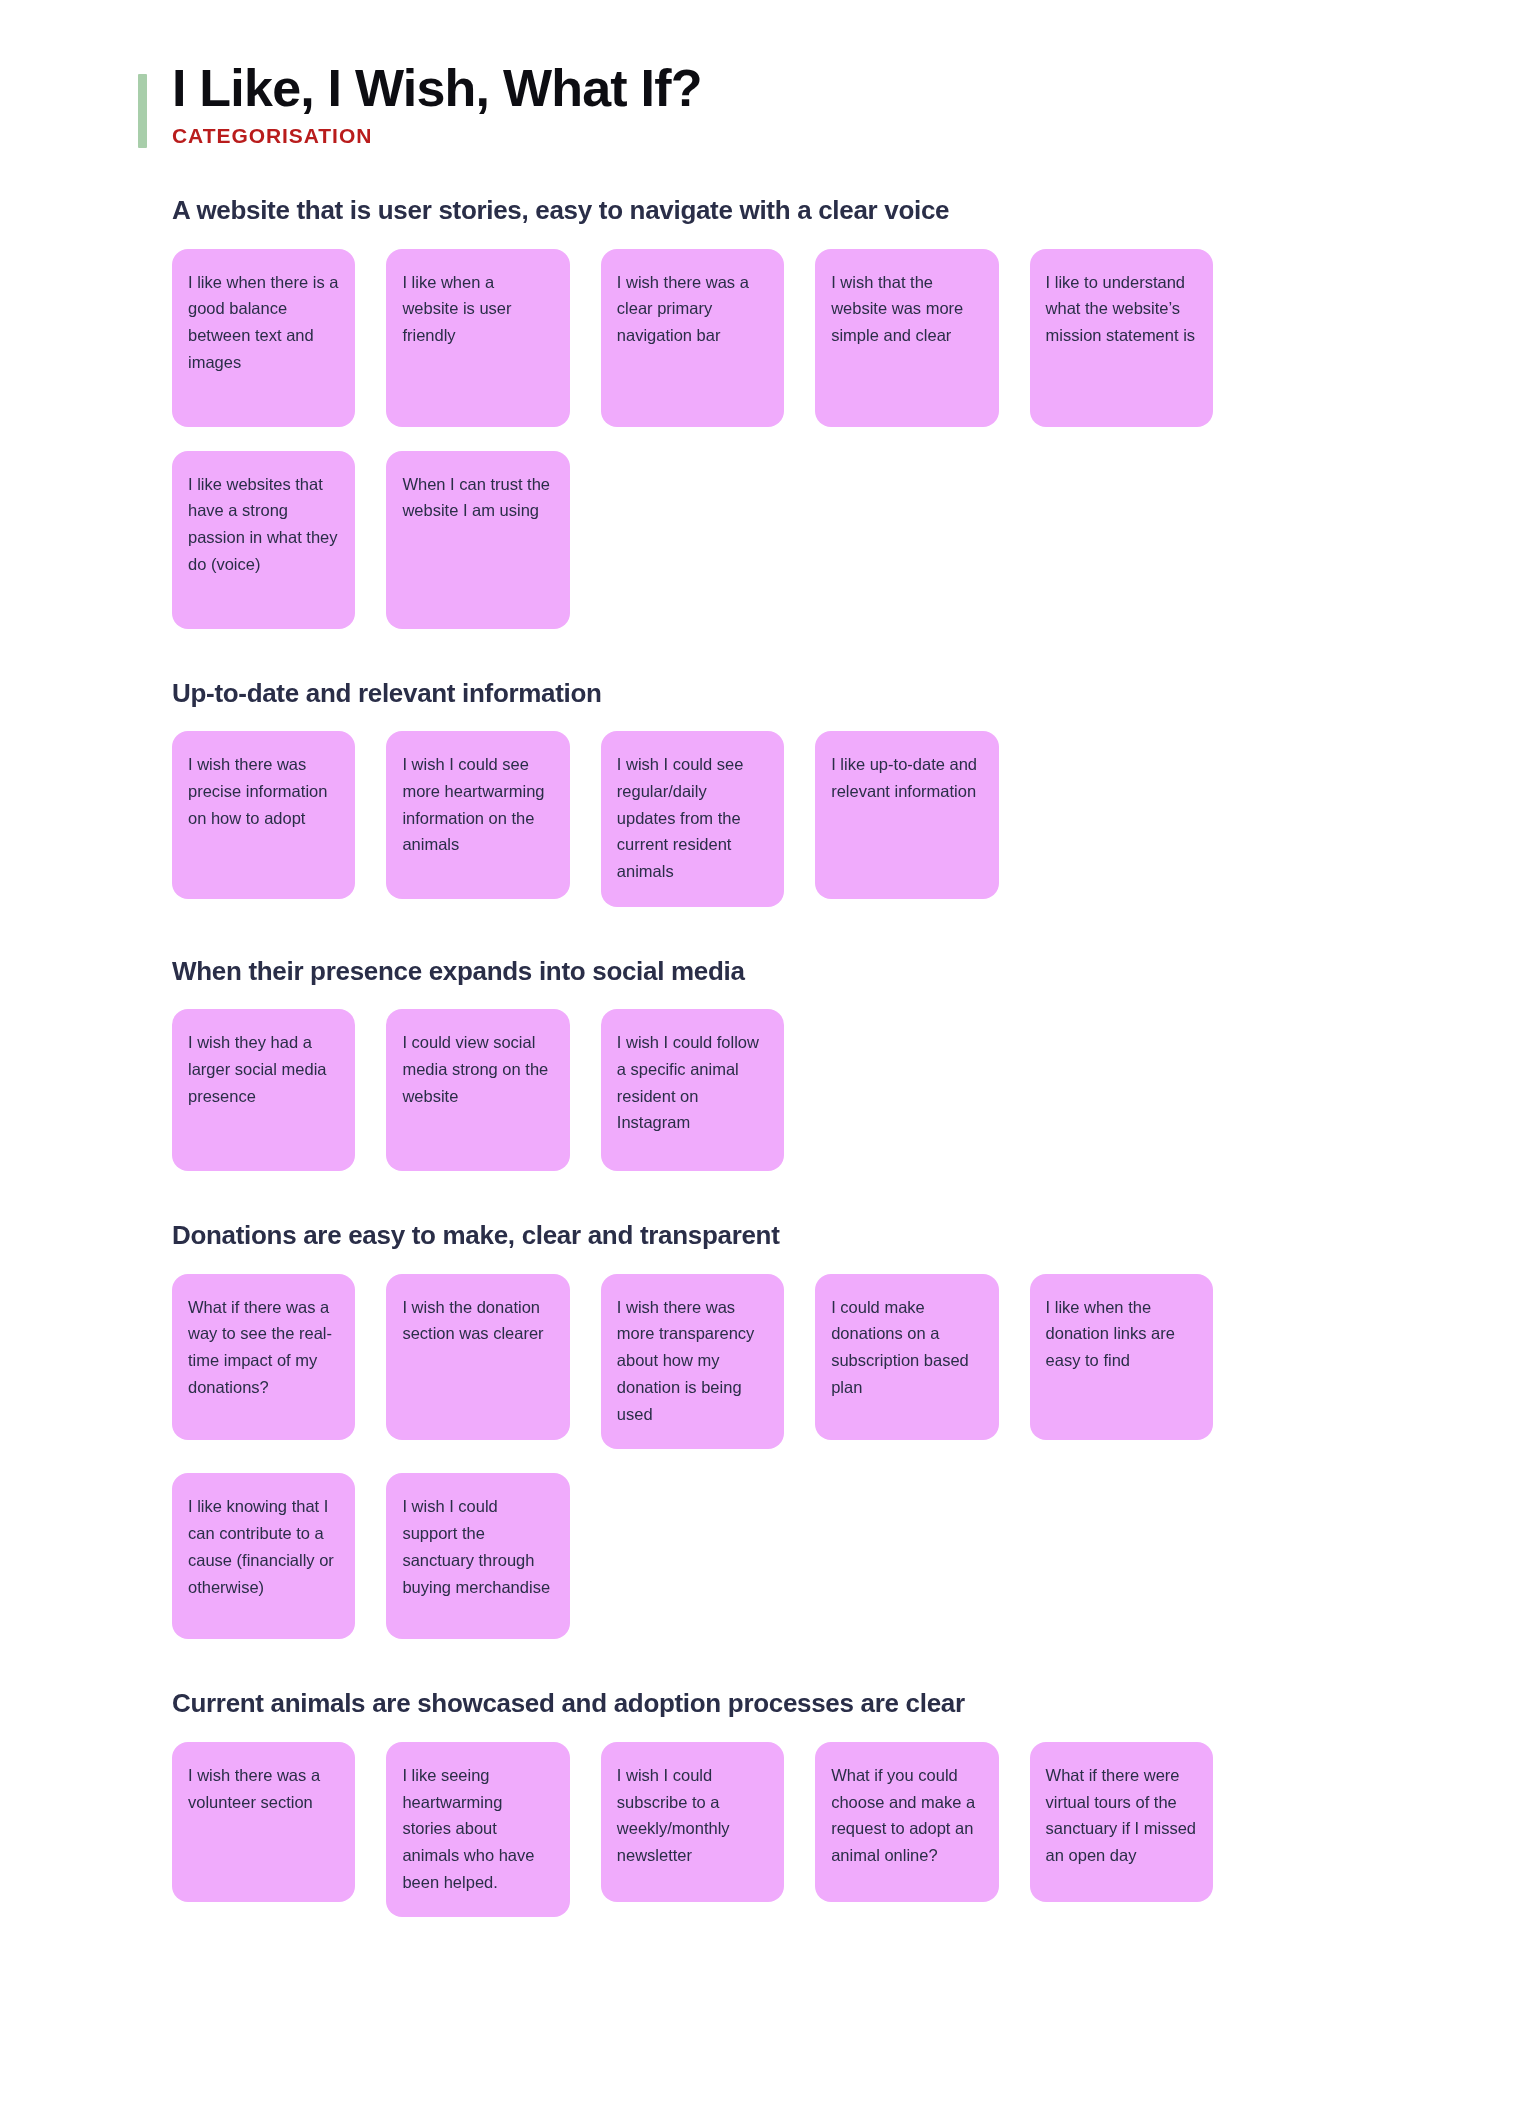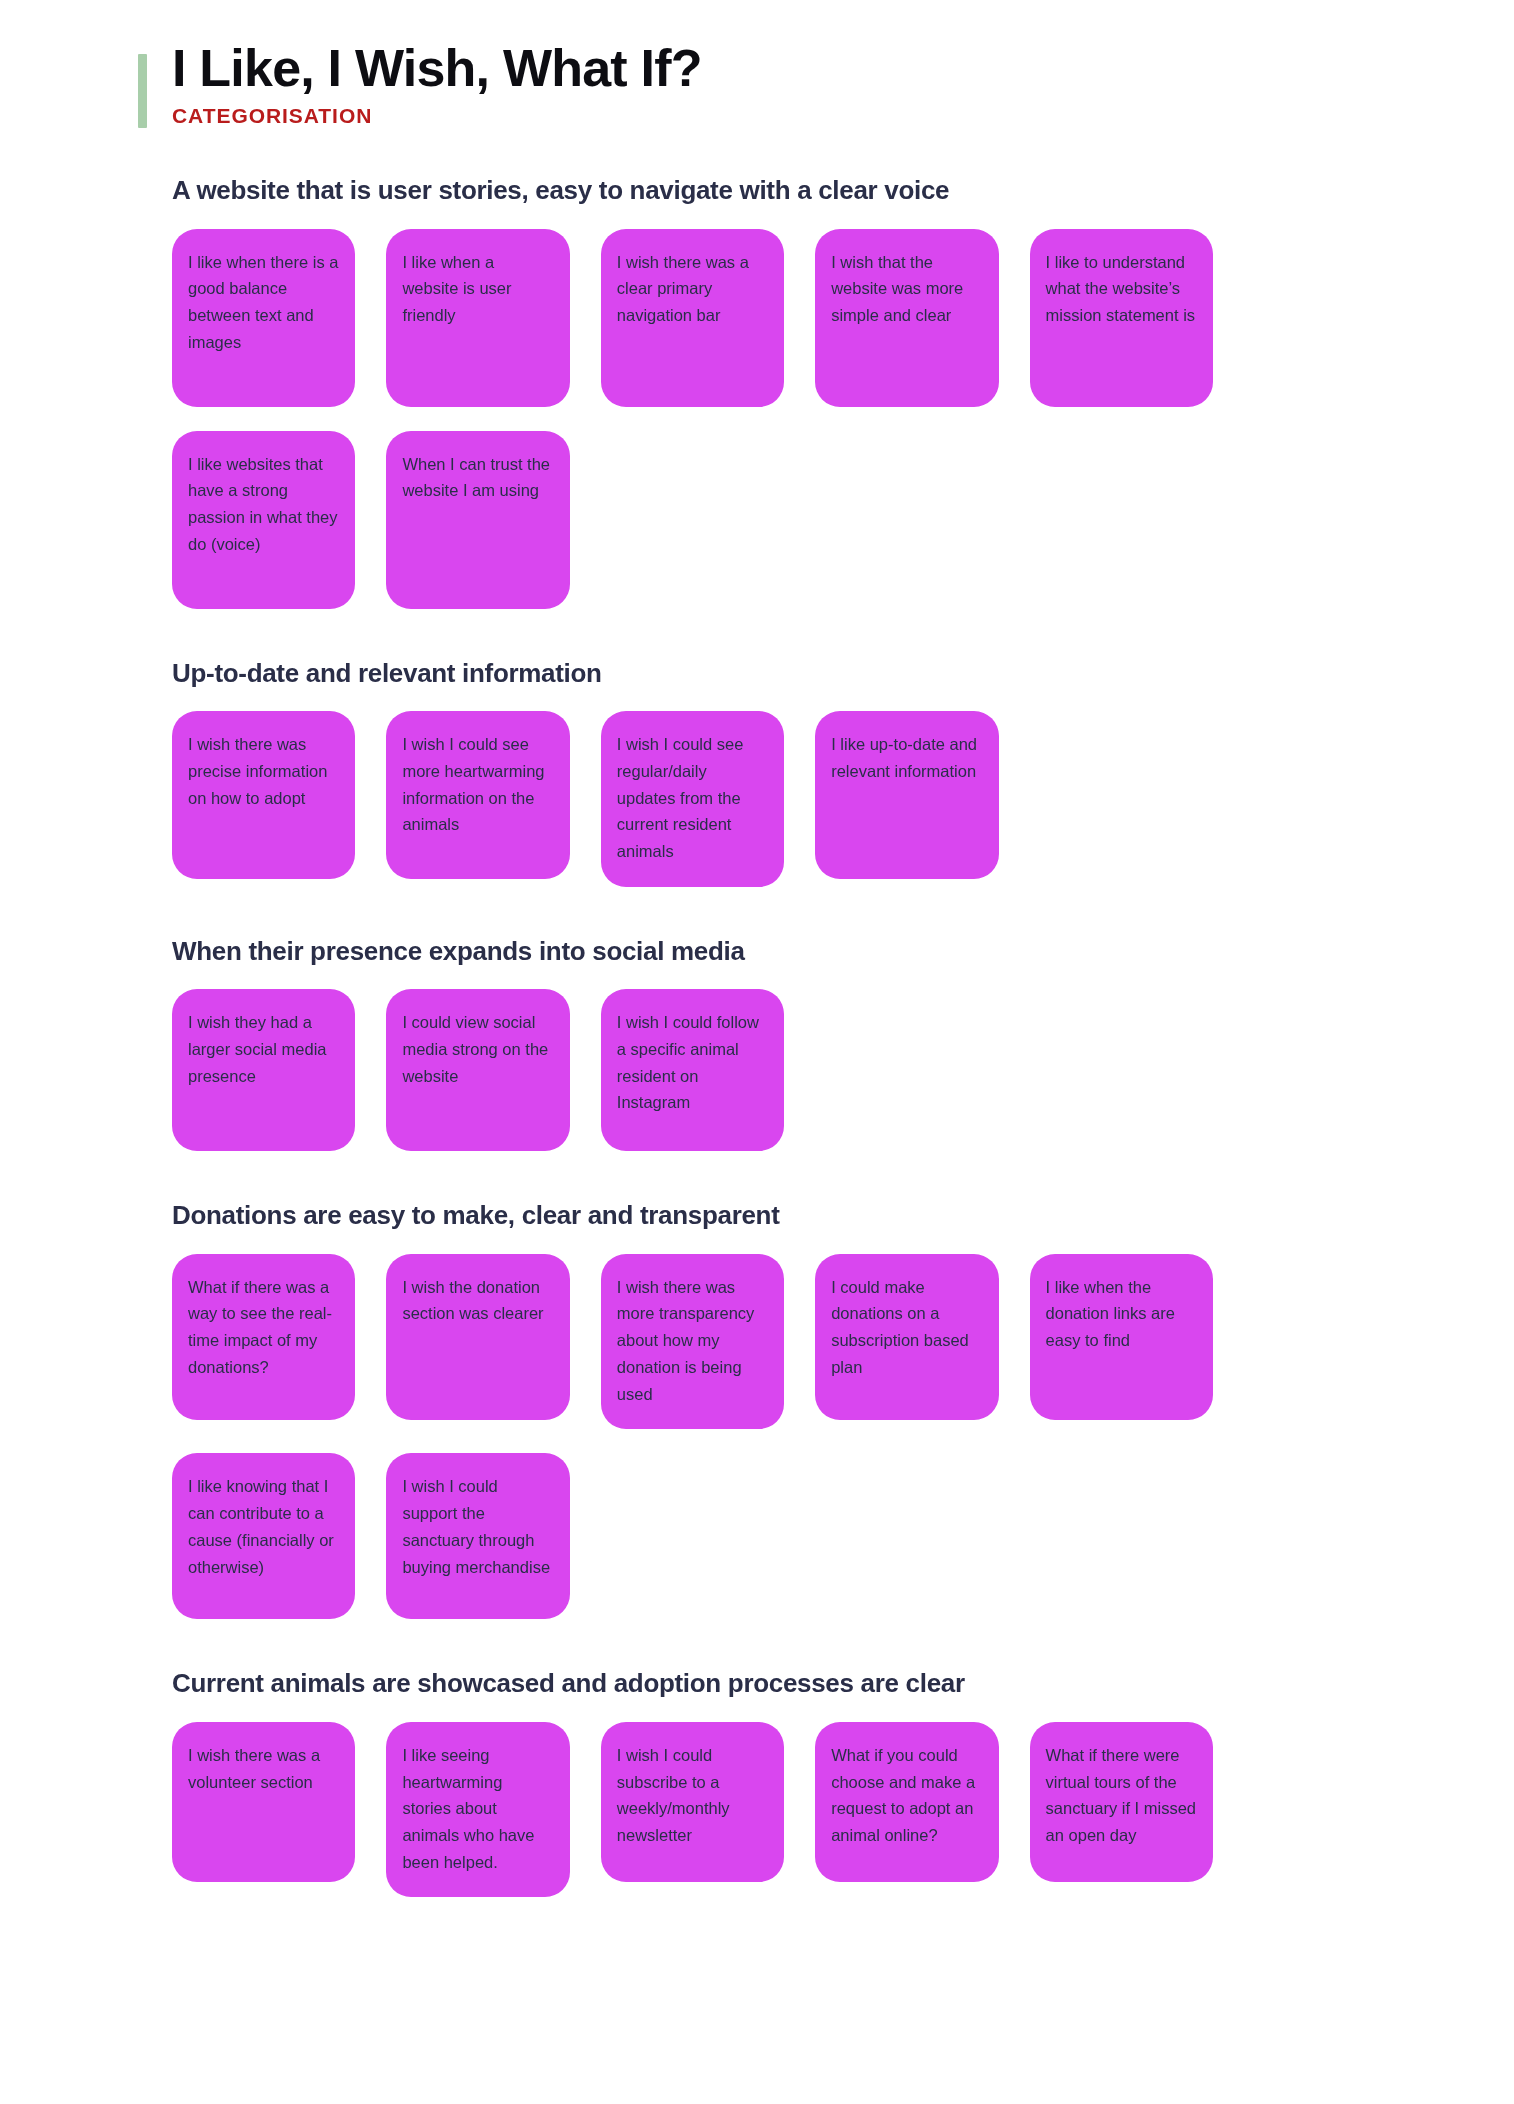--- a/index.html
+++ b/index.html
@@ -10,21 +10,21 @@
   body {
     width: 1514px;
     min-height: 2104px;
     font-family: "Liberation Sans", sans-serif;
     -webkit-font-smoothing: antialiased;
   }
 
   .page {
     width: 1273px;
     box-sizing: border-box;
-    padding: 40px 0 0 0;
+    padding: 60px 0 0 0;
     position: relative;
   }
 
   
   .header {
     position: relative;
     padding-left: 172px;
     padding-right: 60px;
     margin-bottom: 46px;
   }
@@ -71,22 +71,22 @@
 
   
   .card-grid {
     display: grid;
     grid-template-columns: repeat(5, 1fr);
     column-gap: 31px;
     row-gap: 24px;
     align-items: start;
   }
   .card {
-    background: #d946ef;
-    border-radius: 25px;
+    background: #f0abfc;
+    border-radius: 16px;
     padding: 20px 16px 22px 16px;
     box-sizing: border-box;
     min-height: 178px;
     font-size: 16.5px;
     line-height: 1.62;
     color: #2a2e48;
     word-break: break-word;
   }
 
   

